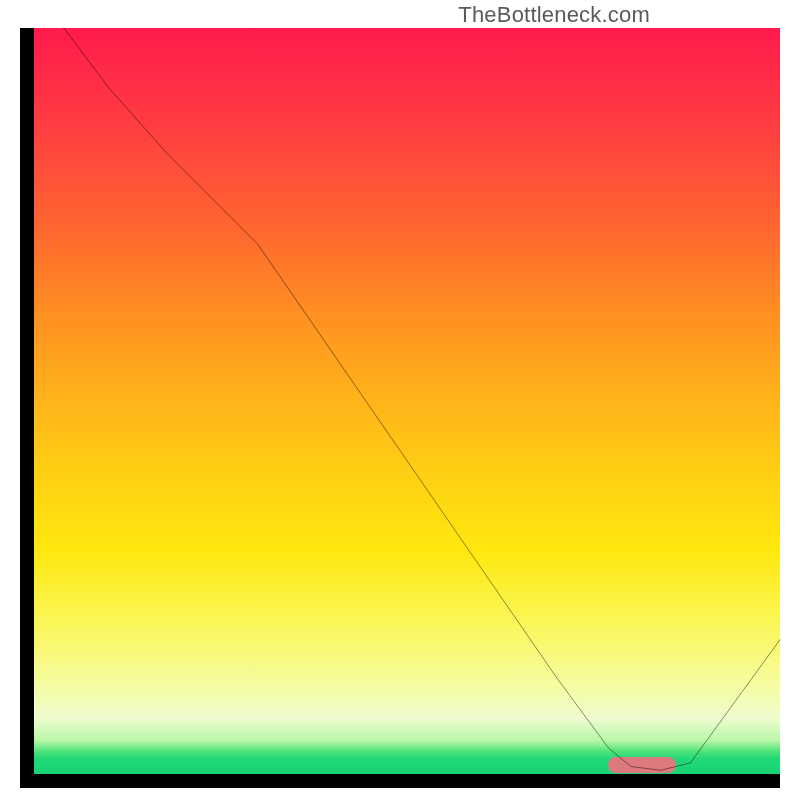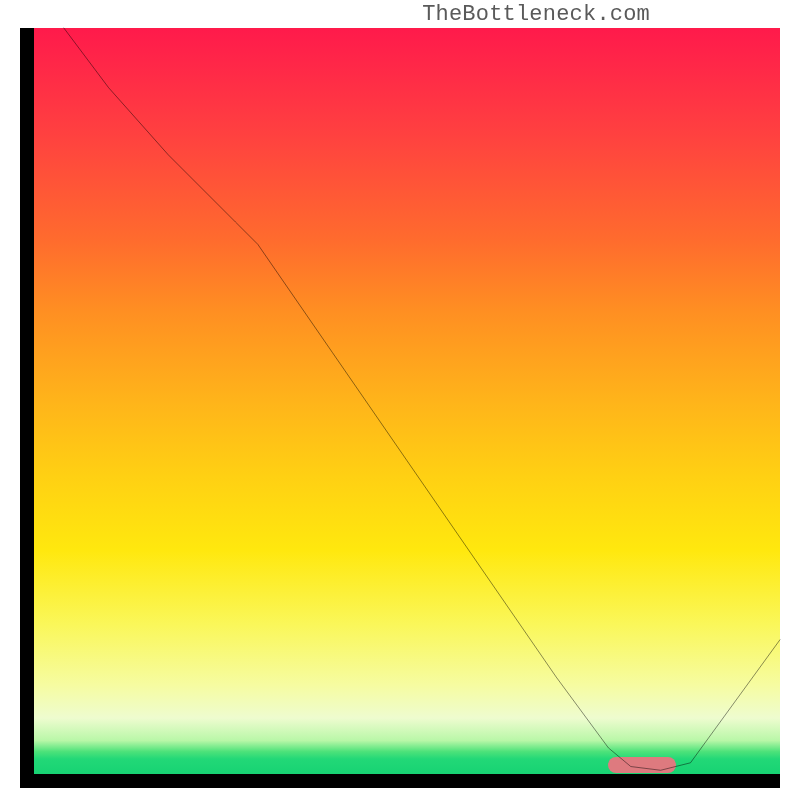--- a/index.html
+++ b/index.html
@@ -8,21 +8,20 @@
     width: 800px;
     height: 800px;
     background: #fff;
     font-family: Arial, Helvetica, sans-serif;
     overflow: hidden;
   }
   .wrap {
     position: relative;
     width: 660px;
     height: 800px;
-    font-family: Liberation Mono, monospace;
   }
   .attribution {
     position: absolute;
     top: 2px;
     right: 10px;
     color: #5a5a5a;
     font-size: 22px;
     font-weight: 400;
     letter-spacing: 0.2px;
   }

